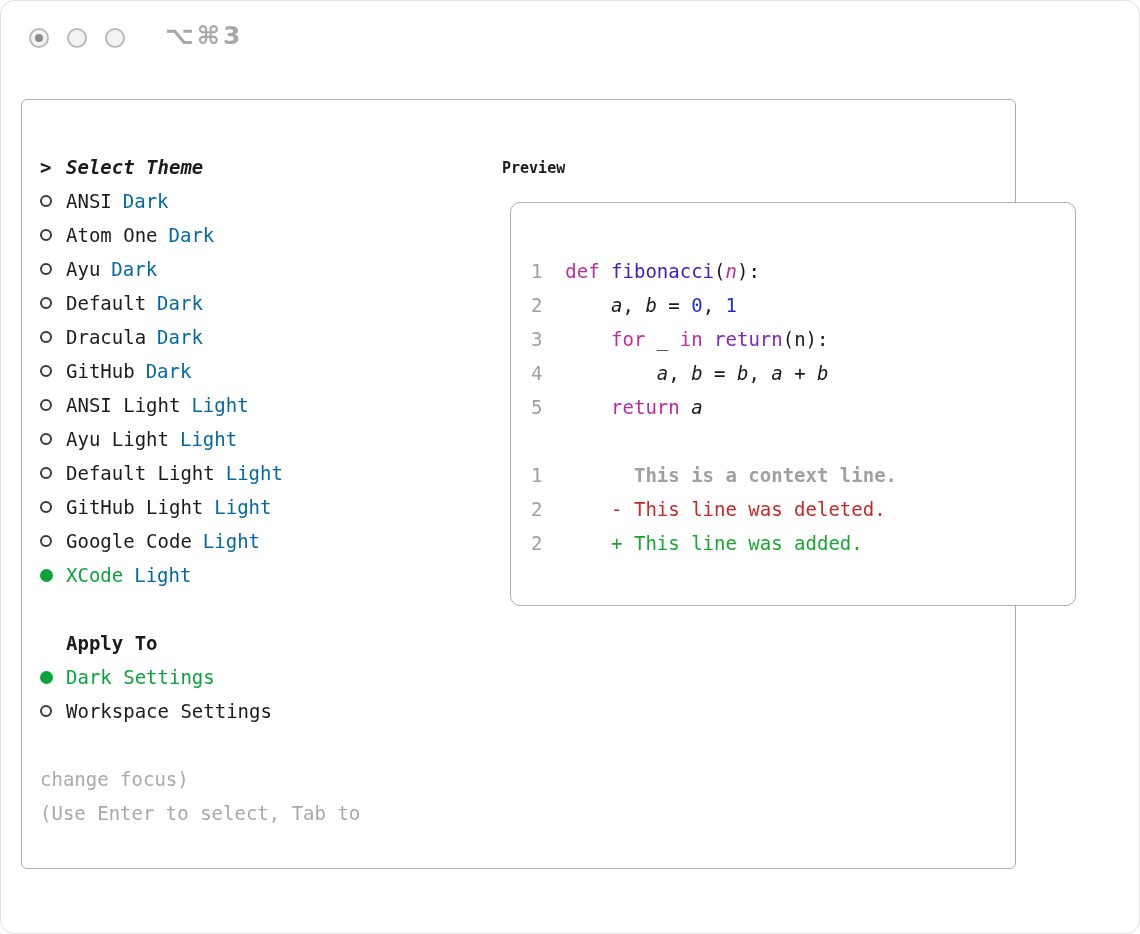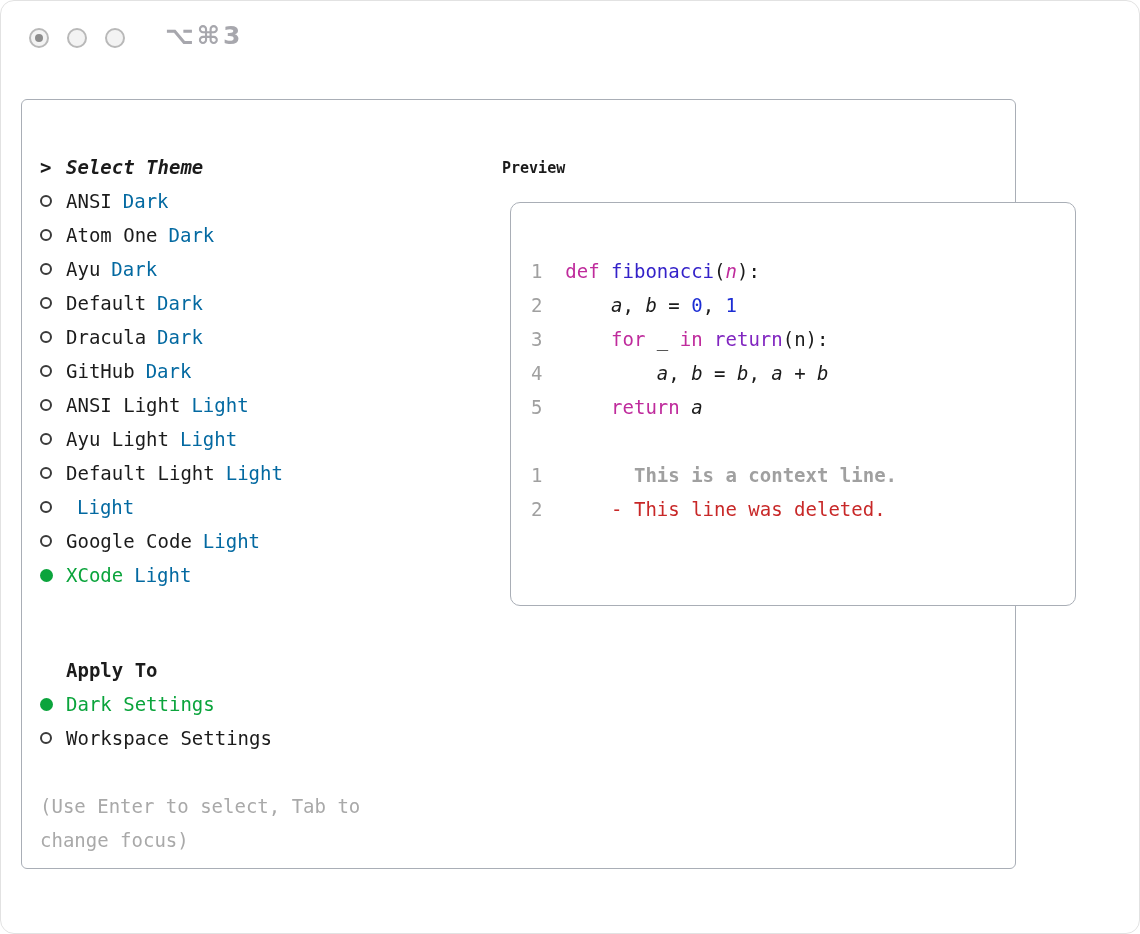--- a/index.html
+++ b/index.html
@@ -44,21 +44,21 @@
     font-size: 19px; line-height: 34px;
   }
   .row { display: flex; align-items: center; height: 34px; white-space: pre; }
   .marker { width: 26px; display: inline-flex; align-items: center; flex: 0 0 26px; }
   .prompt { font-weight: 700; }
   .title { font-weight: 700; font-style: italic; }
   .dot { width: 12px; height: 12px; border-radius: 50%; border: 2px solid #3a3a3a; }
   .dot.on { border: none; background: #0ba43c; width: 13px; height: 13px; }
   .variant { color: #0369a1; margin-left: 11px; }
   .sel { color: #0ba43c; text-align: right; }
-  .section-title { padding-left: 26px; font-weight: 700; height: 34px; line-height: 34px; margin-top: 27px; }
+  .section-title { padding-left: 26px; font-weight: 700; height: 34px; line-height: 34px; }
   .spacer { height: 34px; }
   .hint { color: #a9a9a9; height: 34px; line-height: 34px; white-space: pre; }
   
   .preview-title {
     position: absolute; left: 480px; top: 51px;
     font-size: 15px; font-weight: 700; line-height: 34px;
   }
   .preview-box {
     position: absolute; left: 488px; top: 102px;
     width: 566px; height: 404px;
@@ -103,49 +103,50 @@
       <div>
           <div class="row"><span class="marker"><span class="dot"></span></span><span>ANSI</span><span class="variant">Dark</span></div>
           <div class="row"><span class="marker"><span class="dot"></span></span><span>Atom One</span><span class="variant">Dark</span></div>
           <div class="row"><span class="marker"><span class="dot"></span></span><span>Ayu</span><span class="variant">Dark</span></div>
           <div class="row"><span class="marker"><span class="dot"></span></span><span>Default</span><span class="variant">Dark</span></div>
           <div class="row"><span class="marker"><span class="dot"></span></span><span>Dracula</span><span class="variant">Dark</span></div>
           <div class="row"><span class="marker"><span class="dot"></span></span><span>GitHub</span><span class="variant">Dark</span></div>
           <div class="row"><span class="marker"><span class="dot"></span></span><span>ANSI Light</span><span class="variant">Light</span></div>
           <div class="row"><span class="marker"><span class="dot"></span></span><span>Ayu Light</span><span class="variant">Light</span></div>
           <div class="row"><span class="marker"><span class="dot"></span></span><span>Default Light</span><span class="variant">Light</span></div>
-          <div class="row"><span class="marker"><span class="dot"></span></span><span class="variant">Light</span></div>
+          <div class="row"><span class="marker"><span class="dot"></span></span><span>GitHub Light</span><span class="variant">Light</span></div>
           <div class="row"><span class="marker"><span class="dot"></span></span><span>Google Code</span><span class="variant">Light</span></div>
           <div class="row"><span class="marker"><span class="dot on"></span></span><span class="sel">XCode</span><span class="variant">Light</span></div>
         </div>
 
       <div class="spacer"></div>
 
       <div class="section-title">Apply To</div>
 
       <div>
           <div class="row"><span class="marker"><span class="dot on"></span></span><span class="sel">Dark Settings</span></div>
           <div class="row"><span class="marker"><span class="dot"></span></span><span>Workspace Settings</span></div>
         </div>
 
       <div class="spacer"></div>
 
+      <div class="hint">change focus)</div>
       <div class="hint">(Use Enter to select, Tab to</div>
-      <div class="hint">change focus)</div>
     </div>
 
     <div class="preview-title">Preview</div>
 
     <div class="preview-box">
       <div class="code">
           <div class="code-line"><span class="tok-num">1  </span><span class="tok-kw">def </span><span class="tok-fn">fibonacci</span><span class="tok-plain">(</span><span class="tok-param">n</span><span class="tok-plain">):</span></div>
           <div class="code-line"><span class="tok-num">2  </span><span class="tok-plain">    </span><span class="tok-var">a</span><span class="tok-plain">, </span><span class="tok-var">b</span><span class="tok-plain"> = </span><span class="tok-lit">0</span><span class="tok-plain">, </span><span class="tok-lit">1</span></div>
           <div class="code-line"><span class="tok-num">3  </span><span class="tok-plain">    </span><span class="tok-kw">for</span><span class="tok-plain"> _ </span><span class="tok-kw">in</span><span class="tok-plain"> </span><span class="tok-call">return</span><span class="tok-plain">(n):</span></div>
           <div class="code-line"><span class="tok-num">4  </span><span class="tok-plain">        </span><span class="tok-var">a</span><span class="tok-plain">, </span><span class="tok-var">b</span><span class="tok-plain"> = </span><span class="tok-var">b</span><span class="tok-plain">, </span><span class="tok-var">a</span><span class="tok-plain"> + </span><span class="tok-var">b</span></div>
           <div class="code-line"><span class="tok-num">5  </span><span class="tok-plain">    </span><span class="tok-kw">return</span><span class="tok-plain"> </span><span class="tok-var">a</span></div>
           <div class="code-line"></div>
           <div class="code-line"><span class="tok-num">1  </span><span class="tok-ctx">      This is a context line.</span></div>
           <div class="code-line"><span class="tok-num">2  </span><span class="tok-del">    - This line was deleted.</span></div>
+          <div class="code-line"><span class="tok-num">2  </span><span class="tok-add">    + This line was added.</span></div>
         </div>
     </div>
 
   </div>
 </div>
 
 </body></html>

